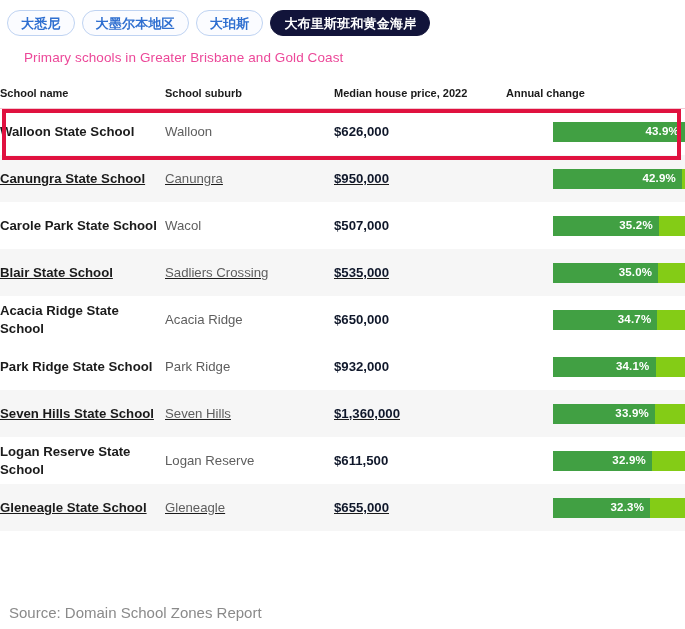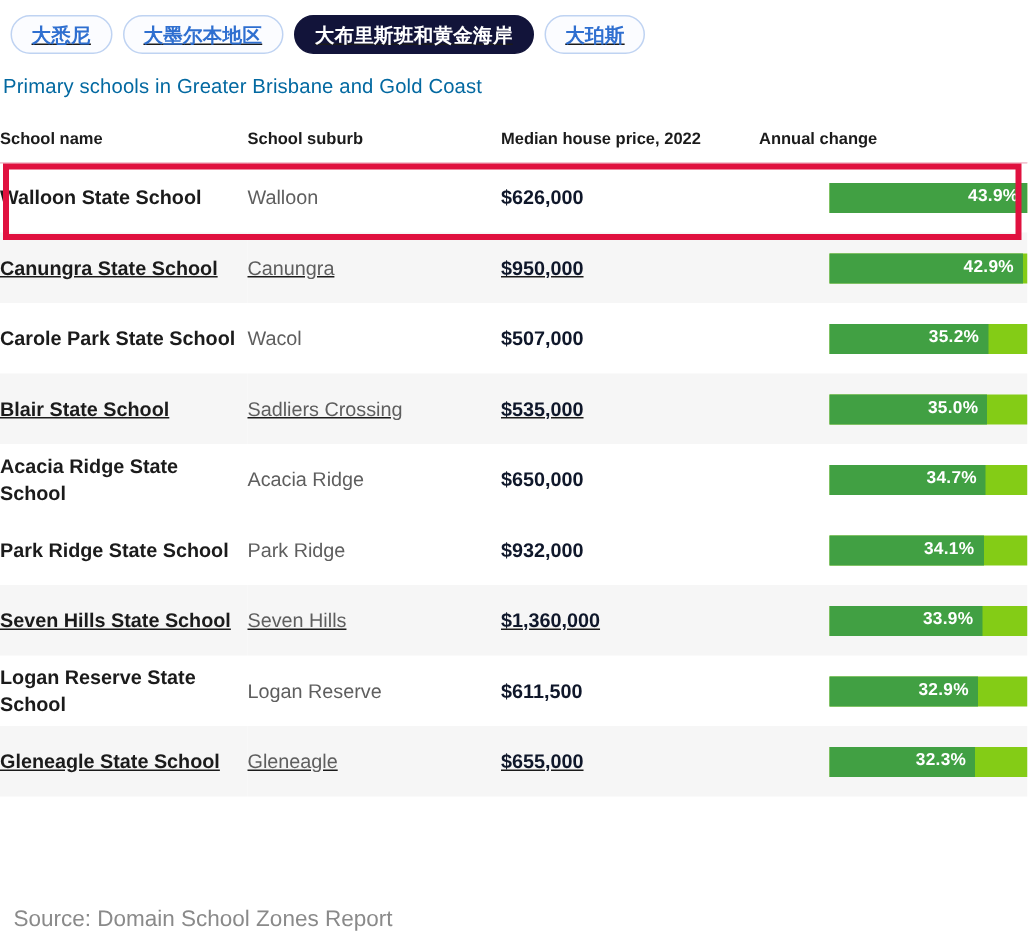--- a/index.html
+++ b/index.html
@@ -17,21 +17,20 @@
   }
 
   
   .tab-bar {
     display: flex;
     align-items: center;
     gap: 7px;
     padding: 9px 0 0 7px;
     height: 28px;
     box-sizing: content-box;
-    text-decoration: underline;
   }
   .tab {
     display: inline-flex;
     align-items: center;
     justify-content: center;
     height: 26px;
     padding: 0 13px;
     border-radius: 14px;
     font-size: 13px;
     font-weight: bold;
@@ -47,23 +46,23 @@
     color: #2f6fd0;
   }
   .tab.active {
     background: #12143a;
     border: 1.4px solid #12143a;
     color: #ffffff;
   }
 
   
   .subtitle {
-    margin: 13px 0 0 2px;
+    margin: 13px 0 0 24px;
     font-size: 13.5px;
-    color: #0369a1;
+    color: #ec4899;
     letter-spacing: 0.1px;
   }
 
   
   .table-wrap {
     margin-top: 21px;
     position: relative;
   }
   table.data {
     width: 100%;
@@ -161,22 +160,22 @@
     font-size: 15px;
     color: #8a8a8a;
   }
 </style>
 </head>
 <body>
 
 <div class="tab-bar">
     <div class="tab inactive">大悉尼</div>
     <div class="tab inactive">大墨尔本地区</div>
+    <div class="tab inactive">大珀斯</div>
     <div class="tab active">大布里斯班和黄金海岸</div>
-    <div class="tab inactive">大珀斯</div>
   </div>
 
 <div class="subtitle">Primary schools in Greater Brisbane and Gold Coast</div>
 
 <div class="table-wrap">
   <table class="data">
     <colgroup>
       <col class="c-name">
         <col class="c-suburb">
         <col class="c-price">

